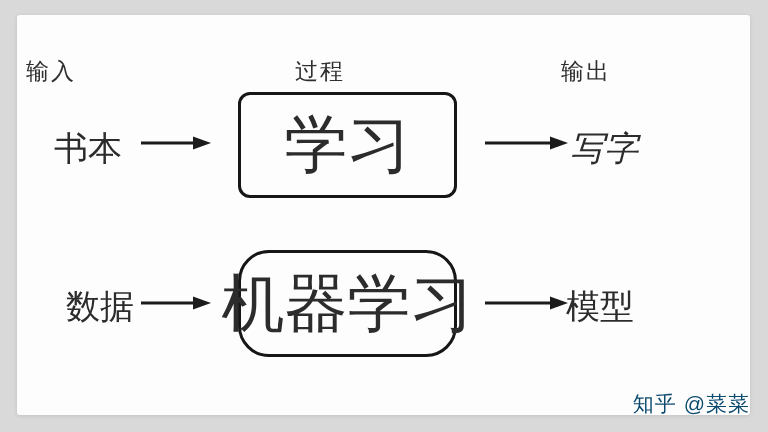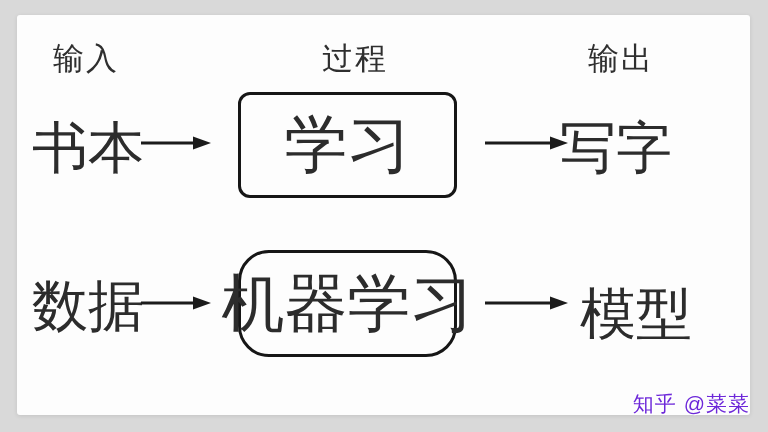--- a/index.html
+++ b/index.html
@@ -17,47 +17,47 @@
   .card {
     position: absolute;
     left: 17px; top: 15px;
     width: 733px; height: 400px;
     background: #fdfdfd;
     border-radius: 3px;
     box-shadow: 0 1px 4px rgba(0,0,0,0.10);
   }
   .col-header {
     position: absolute;
-    top: 38px;
+    top: 56px;
     width: 120px;
-    text-align: center;
-    font-size: 31px;
+    text-align: left;
+    font-size: 23px;
     font-weight: 500;
     color: #2f2f2f;
     letter-spacing: 2px;
   }
   .h-input   { left: 26px;  }
   .h-process { left: 295px; }
   .h-output  { left: 561px; }
   .big-label {
     position: absolute;
     width: 160px;
     text-align: center;
-    font-size: 56px;
+    font-size: 34px;
     font-weight: 400;
     color: #2c2c2c;
     line-height: 56px;
     white-space: nowrap;
   }
   .r1 { top: 120px; }
   .r2 { top: 278px; }
   .l-col1-r1 { left: 8px; }
-  .l-col3-r1 { left: 536px; }
-  .l-col1-r2 { left: 8px; }
-  .l-col3-r2 { left: 556px; margin-top: 8px; }
+  .l-col3-r1 { left: 524px; font-style: italic; }
+  .l-col1-r2 { left: 20px; }
+  .l-col3-r2 { left: 520px; }
   .flow-box {
     position: absolute;
     left: 238px;
     width: 219px;
     border: 3px solid #161616;
     border-radius: 12px;
     background: #fdfdfd;
     display: flex;
     align-items: center;
     justify-content: center;
@@ -74,21 +74,21 @@
   }
   .a-r1 { top: 135px; }
   .a-r2 { top: 295px; }
   .a-left  { left: 140px; }
   .a-right { left: 484px; }
   .watermark {
     position: absolute;
     top: 390px;
     right: 18px;
     font-size: 21px;
-    color: #6d28d9;
+    color: #0c4a6e;
     text-shadow: 1px 1px 0 #ffffff;
     letter-spacing: 1px;
     white-space: nowrap;
   }
 </style>
 </head>
 <body>
 
 <div class="page">
   <div class="card"></div>

